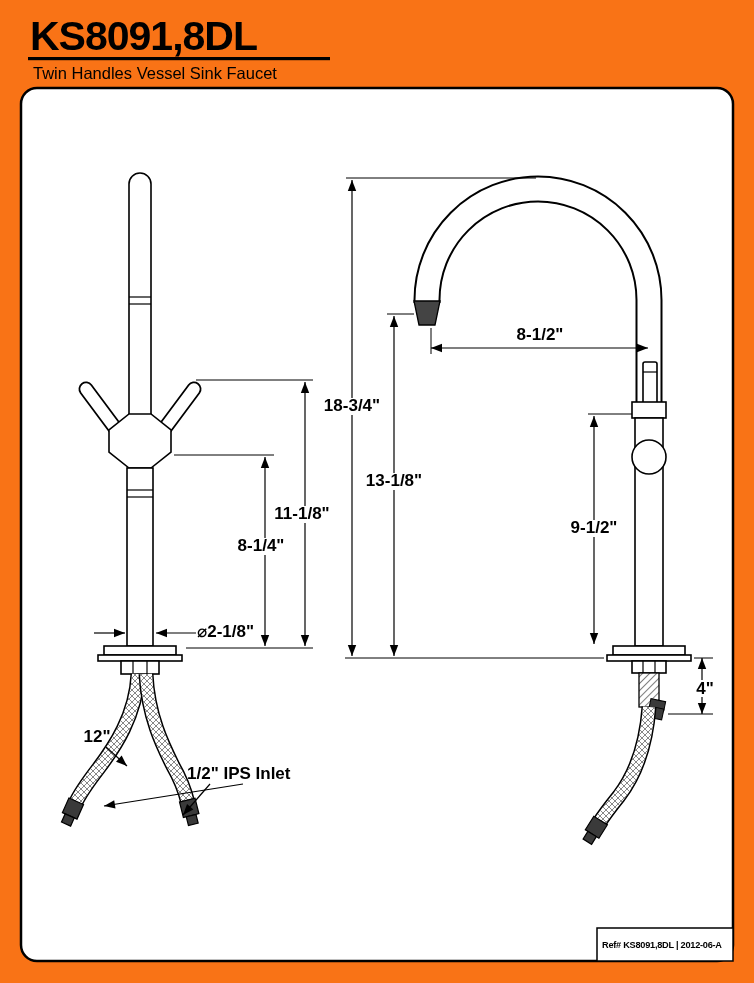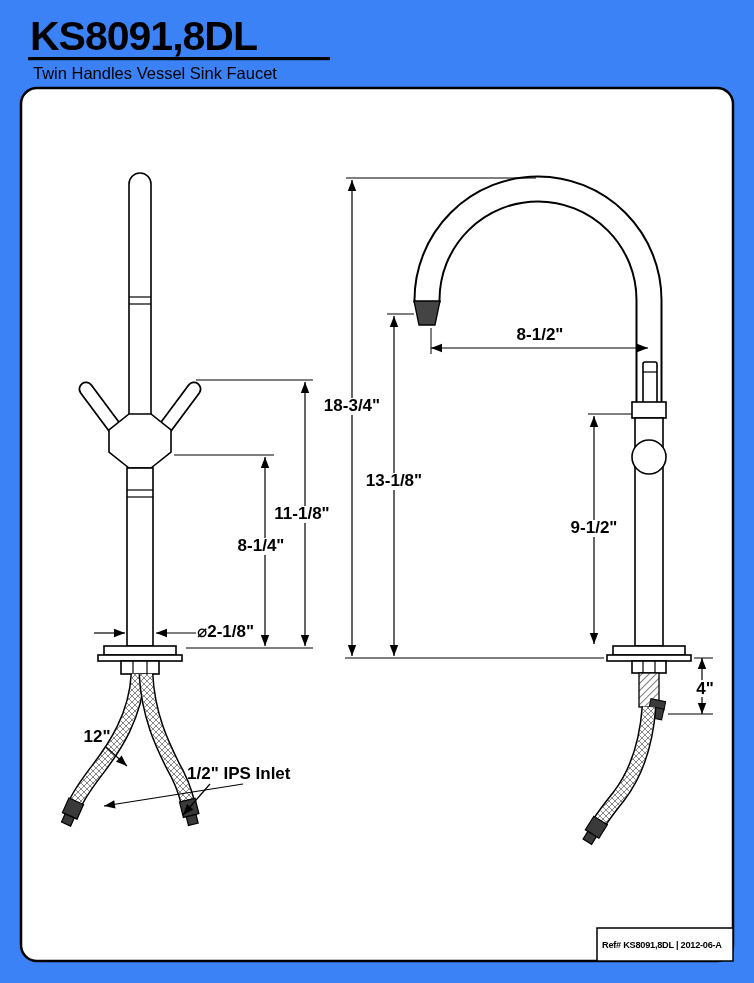--- a/index.html
+++ b/index.html
@@ -1,16 +1,16 @@
 <!DOCTYPE html>
 <html><head>
 <meta charset="utf-8">
 <style>
   html,body{margin:0;padding:0;background:#fff;}
-  .page{position:relative;width:754px;height:983px;background:#3b82f6;overflow:hidden;
+  .page{position:relative;width:754px;height:983px;background:#f97316;overflow:hidden;
         font-family:"Liberation Sans","DejaVu Sans",sans-serif;}
   svg{display:block;}
   .title{font-size:41px;font-weight:bold;letter-spacing:-1px;fill:#000;}
   .subtitle{font-size:16.5px;fill:#000;}
   .dim-label{font-size:17px;font-weight:bold;fill:#000;}
   .mid{text-anchor:middle;}
   .ref-label{font-size:9.2px;font-weight:bold;letter-spacing:-0.25px;fill:#000;}
   .outline{fill:#fff;stroke:#000;stroke-width:1.6;}
   .thin{stroke:#000;stroke-width:1.2;fill:none;}
   .ext{stroke:#000;stroke-width:1;fill:none;}

